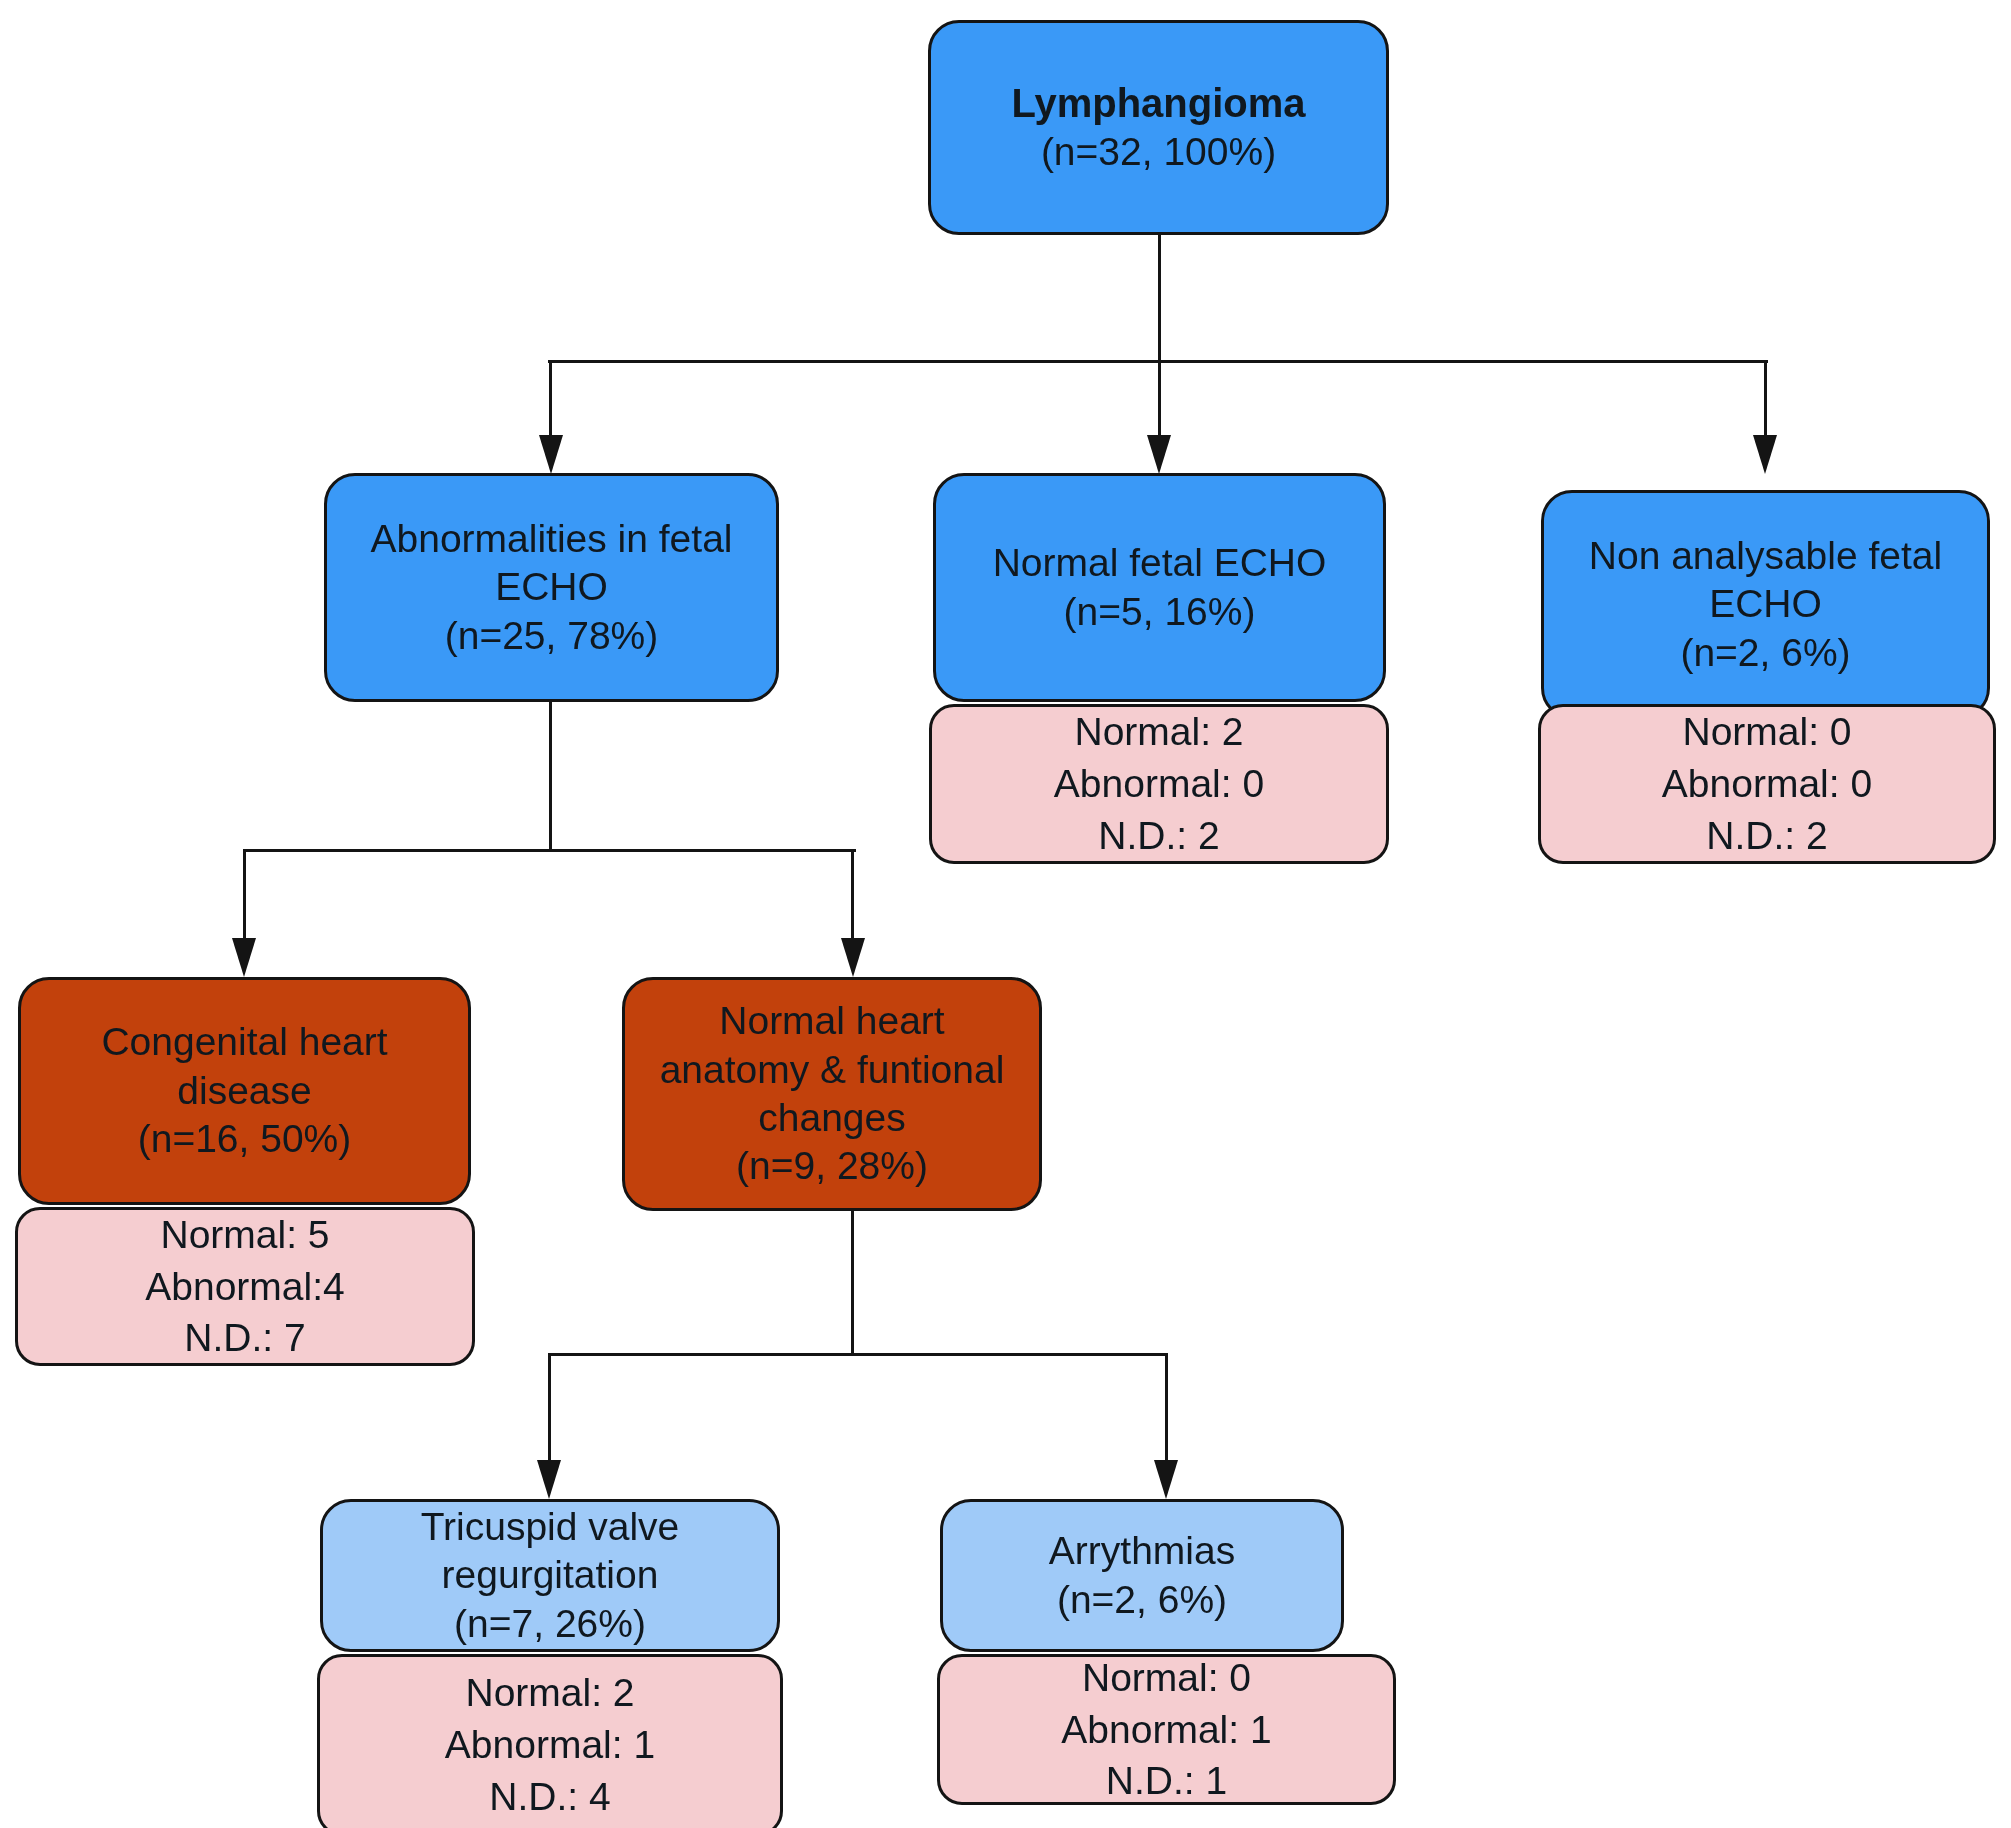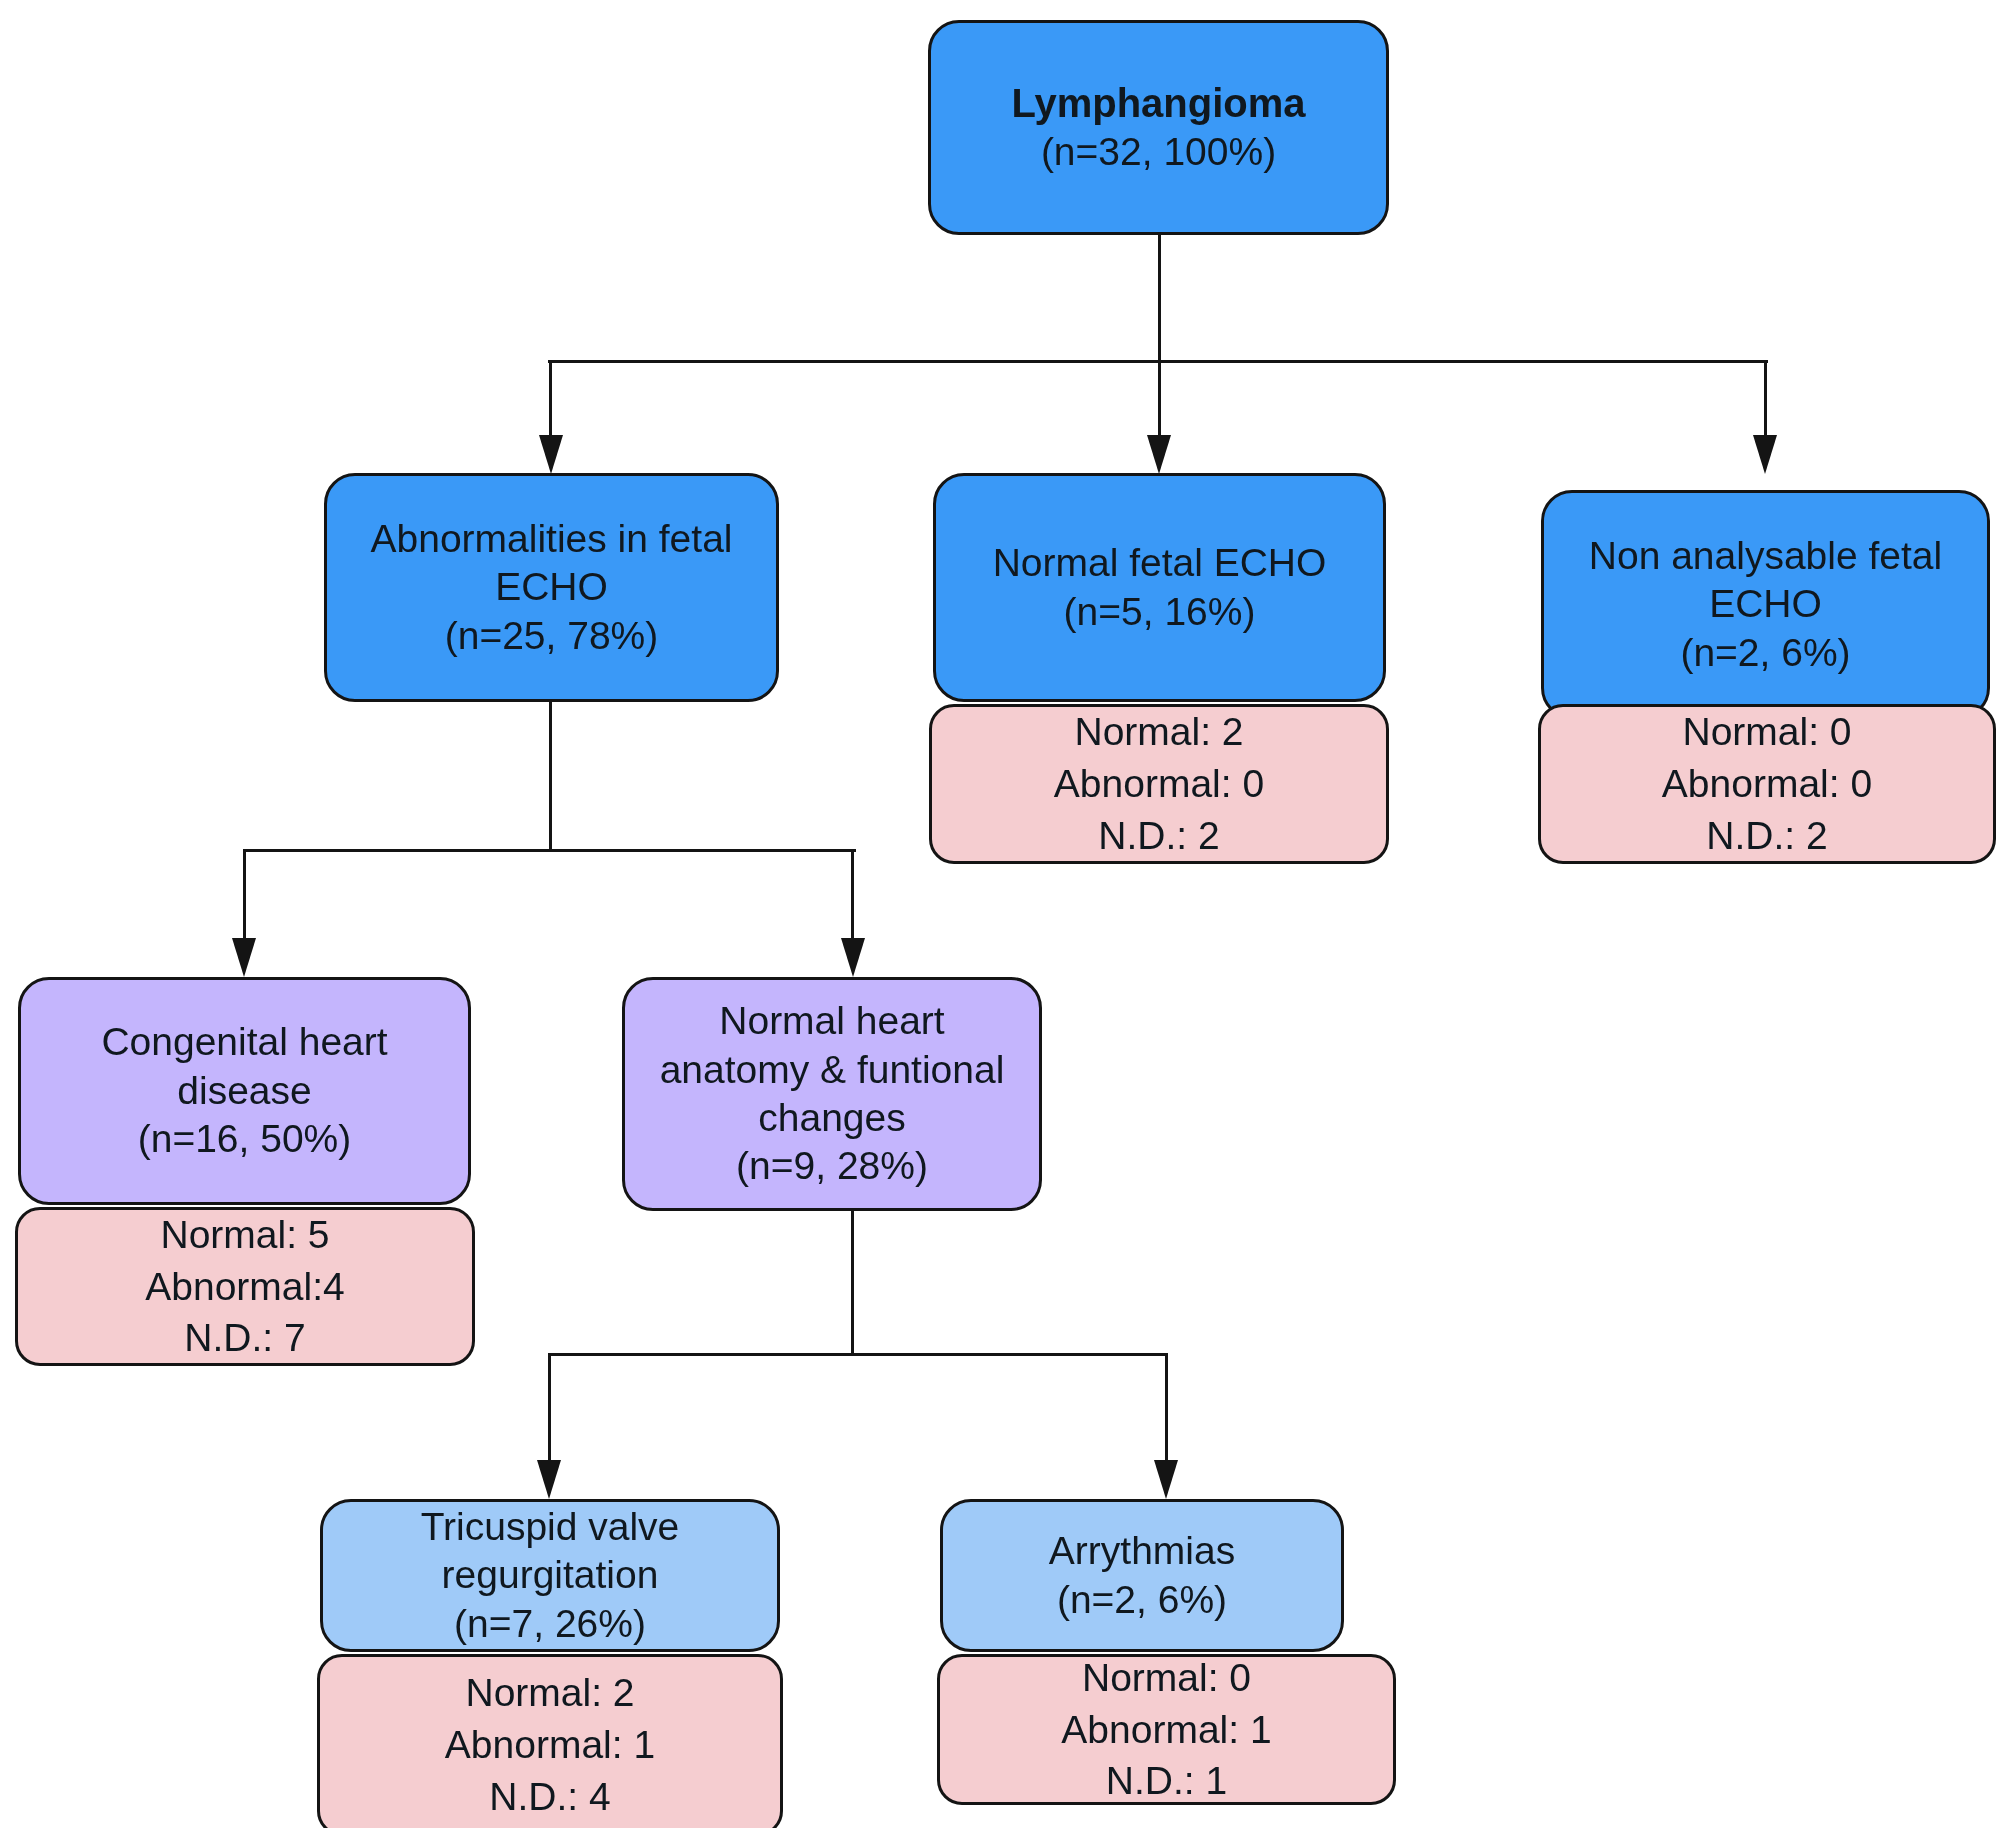--- a/index.html
+++ b/index.html
@@ -18,21 +18,21 @@
     border-radius:31px;
     display:flex;
     flex-direction:column;
     align-items:center;
     justify-content:center;
     text-align:center;
     font-size:39px;
     line-height:1.24;
   }
   .node.primary{background:#3A99F7;}
-  .node.secondary{background:#c4b5fd;}
+  .node.secondary{background:#c2410c;}
   .node.tertiary{background:#9FCAF8;}
   .node.outcome{background:#F5CDD0;border-radius:25px;line-height:1.33;}
   .line{display:block;white-space:nowrap;}
   .bold{font-weight:bold;font-size:40px;}
   .vline{position:absolute;width:2.5px;background:#141414;}
   .hline{position:absolute;height:2.5px;background:#141414;}
   .ahead{
     position:absolute;width:0;height:0;
     border-left:12.3px solid transparent;
     border-right:12.3px solid transparent;

